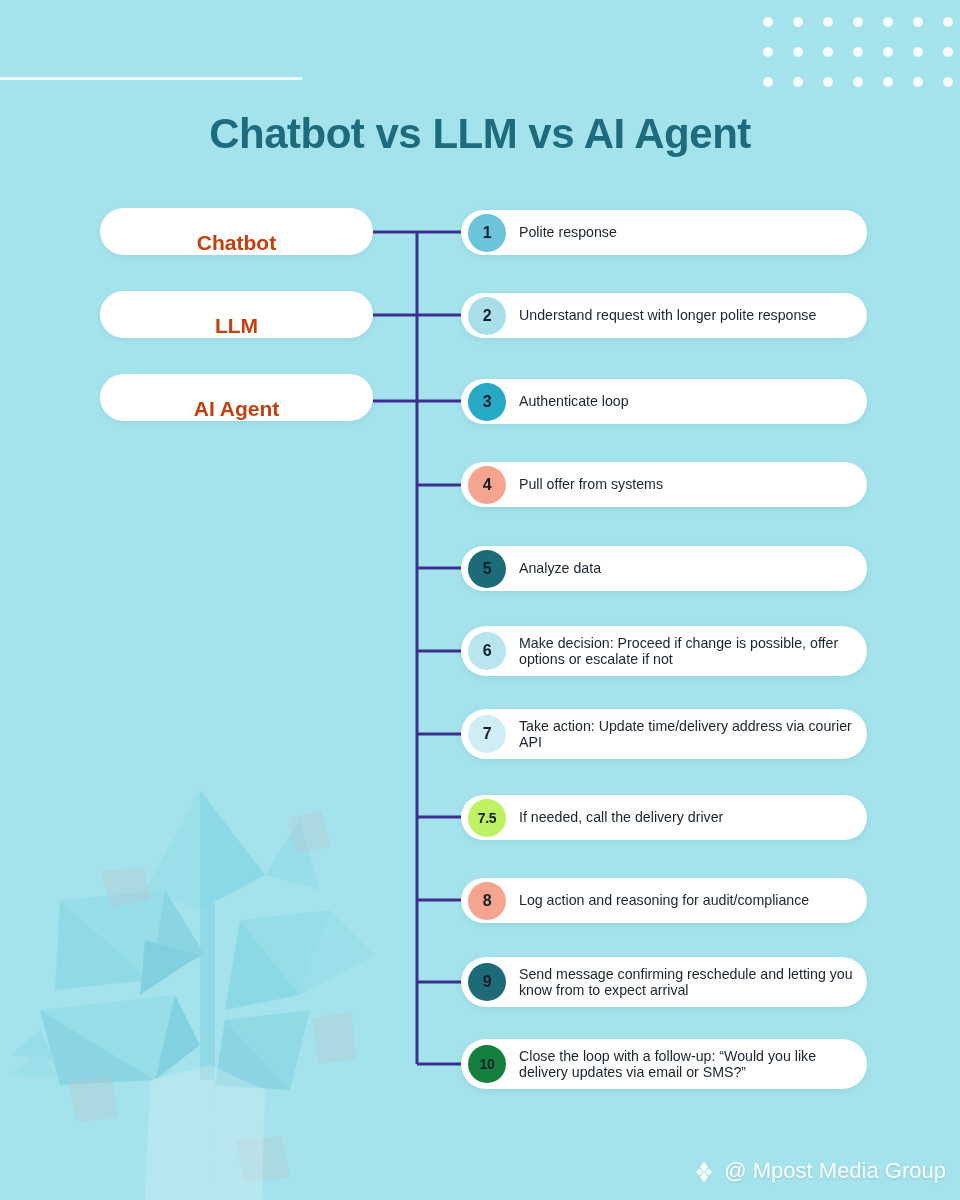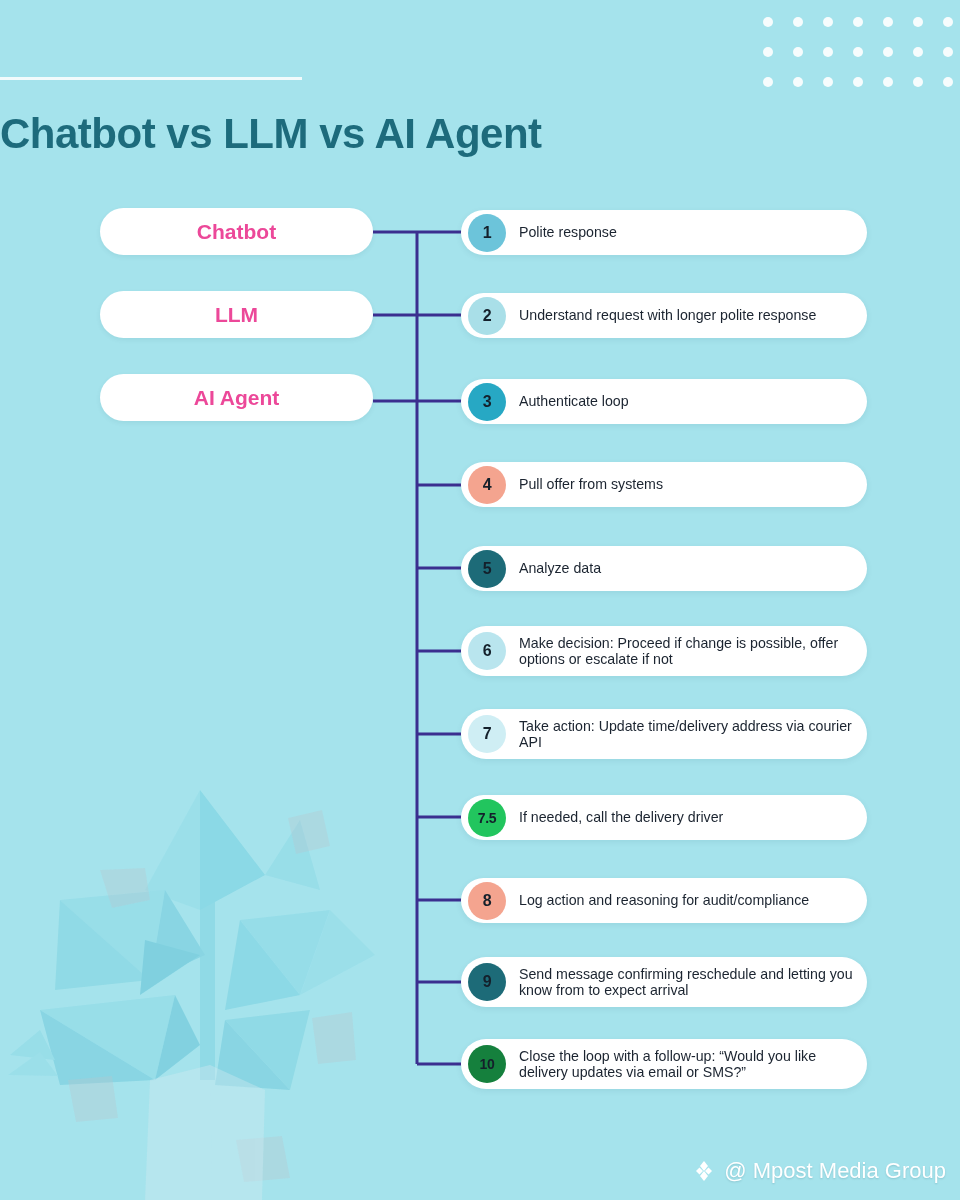--- a/index.html
+++ b/index.html
@@ -21,33 +21,34 @@
   .bg-tree { position:absolute; left:0; bottom:0; width:420px; height:420px;
              opacity:.95; pointer-events:none; }
   .dot-grid { position:absolute; top:8px; right:6px; width:200px; height:80px;
               pointer-events:none; }
   .top-rule { position:absolute; left:0; top:77px; width:302px; height:3px;
               background:#ffffff; opacity:.85; }
 
   
   .title {
     position:absolute; top:110px; left:0; width:960px;
+    text-align:center;
     font-size:42px; font-weight:bold;
     color:#1d6b7c;
     letter-spacing:-.5px;
   }
 
   
   .left-col { position:absolute; left:100px; top:208px; width:273px; }
   .pill {
     height:47px; width:273px;
     background:#ffffff;
     border-radius:24px;
-    display:flex; align-items:center; justify-content:center;
-    font-size:21px; font-weight:bold; color:#ec4899;
+    display:flex; align-items:flex-end; justify-content:center;
+    font-size:21px; font-weight:bold; color:#c2410c;
     box-shadow:0 2px 5px rgba(0,70,90,.07);
   }
   .pill + .pill { margin-top:36px; }
 
   
   .wires { position:absolute; left:0; top:0; width:960px; height:1200px;
            pointer-events:none; }
 
   
   .steps { position:absolute; left:461px; top:0; width:406px; }
@@ -71,21 +72,21 @@
   .badge.small { font-size:14px; }
   .step-text {
     margin-left:13px; margin-right:12px;
     font-size:14.2px; line-height:16.5px;
     color:#1b2430;
   }
 
   
   .watermark {
     position:absolute; right:14px; bottom:16px;
-    display:flex; align-items:center; gap:8px;
+    display:flex; align-items:flex-end; gap:8px;
     color:#ffffff; font-size:22px;
     text-shadow:0 1px 2px rgba(0,60,80,.18);
   }
   .wm-logo { width:24px; height:24px; }
 </style>
 </head>
 <body>
 
 <div id="stage">
 
@@ -213,21 +214,21 @@
       <div class="badge" style="background: rgb(185, 229, 238);">6</div>
       <div class="step-text">Make decision: Proceed if change is possible, offer options or escalate if not</div>
     </div>
 
     <div class="step h2" style="top:709px">
       <div class="badge" style="background: rgb(207, 238, 244);">7</div>
       <div class="step-text">Take action: Update time/delivery address via courier API</div>
     </div>
 
     <div class="step h1" style="top:795px">
-      <div class="badge small" style="background: #22c55e;">7.5</div>
+      <div class="badge small" style="background: #bef264;">7.5</div>
       <div class="step-text">If needed, call the delivery driver</div>
     </div>
 
     <div class="step h1" style="top:878px">
       <div class="badge" style="background: rgb(244, 164, 143);">8</div>
       <div class="step-text">Log action and reasoning for audit/compliance</div>
     </div>
 
     <div class="step h2" style="top:957px">
       <div class="badge" style="background: rgb(29, 107, 120);">9</div>

